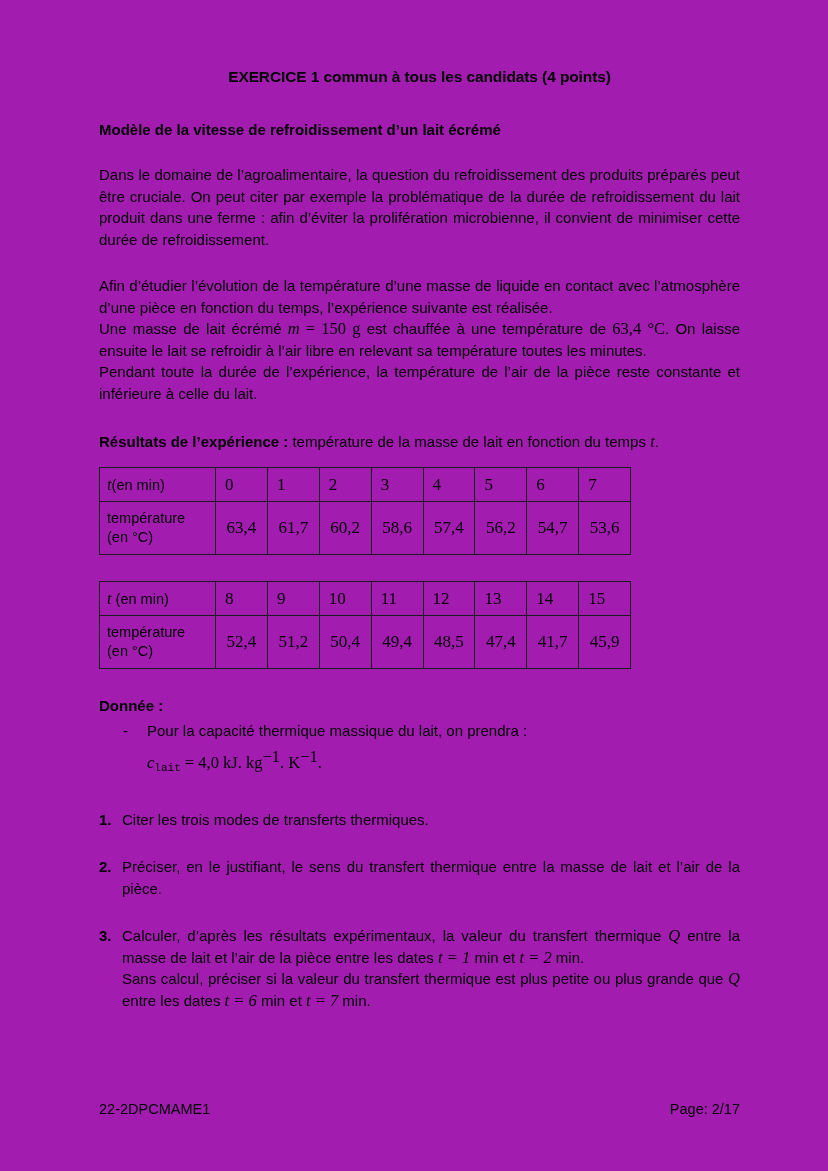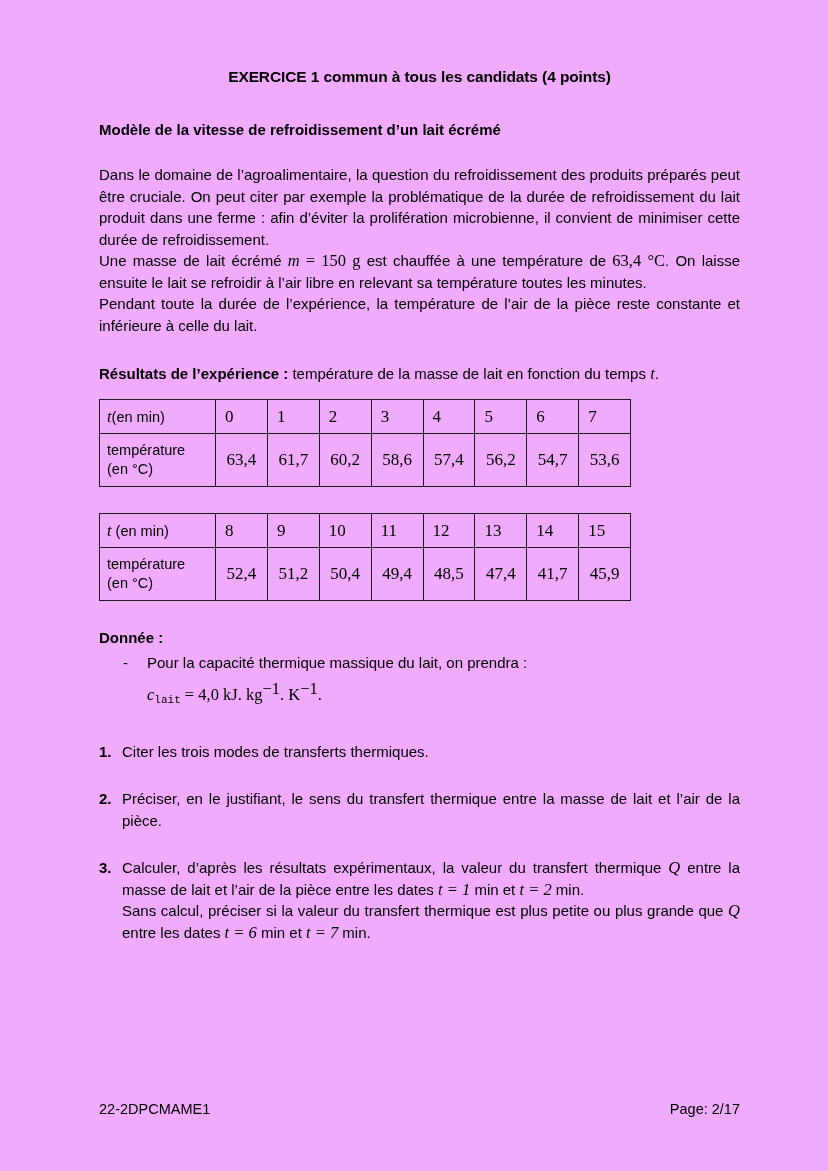--- a/index.html
+++ b/index.html
@@ -4,21 +4,21 @@
 <style>
   html, body {
     margin: 0;
     padding: 0;
     background: #ffffff;
   }
   .page {
     position: relative;
     width: 828px;
     height: 1171px;
-    background: #f0abfc;
+    background: #a21caf;
     font-family: "Liberation Sans", sans-serif;
     color: #000000;
     overflow: hidden;
   }
   .content {
     position: absolute;
     left: 99px;
     top: 0;
     width: 641px;
   }
@@ -173,20 +173,21 @@
 <body>
 
 <div class="page">
   <div class="content">
 
     <div class="title">EXERCICE 1 commun à tous les candidats (4 points)</div>
     <div class="section-head">Modèle de la vitesse de refroidissement d’un lait écrémé</div>
 
     <div class="para gap-1">Dans le domaine de l’agroalimentaire, la question du refroidissement des produits préparés peut être cruciale. On peut citer par exemple la problématique de la durée de refroidissement du lait produit dans une ferme : afin d’éviter la prolifération microbienne, il convient de minimiser cette durée de refroidissement.</div>
 
+    <div class="para gap-2">Afin d’étudier l’évolution de la température d’une masse de liquide en contact avec l’atmosphère d’une pièce en fonction du temps, l’expérience suivante est réalisée.</div>
 
     <div class="para"><span>Une masse de lait écrémé </span><span class="m">m</span><span class="mr"> = 150 g</span><span> est chauffée à une température de </span><span class="mr">63,4 °C</span><span>. On laisse ensuite le lait se refroidir à l’air libre en relevant sa température toutes les minutes.</span></div>
 
     <div class="para">Pendant toute la durée de l’expérience, la température de l’air de la pièce reste constante et inférieure à celle du lait.</div>
 
     <div class="results-line"><b>Résultats de l’expérience :</b><span> température de la masse de lait en fonction du temps </span><span class="m">t</span><span>.</span></div>
 
     <table class="data-table">
       <tbody>
           <tr class="hdr-row">

